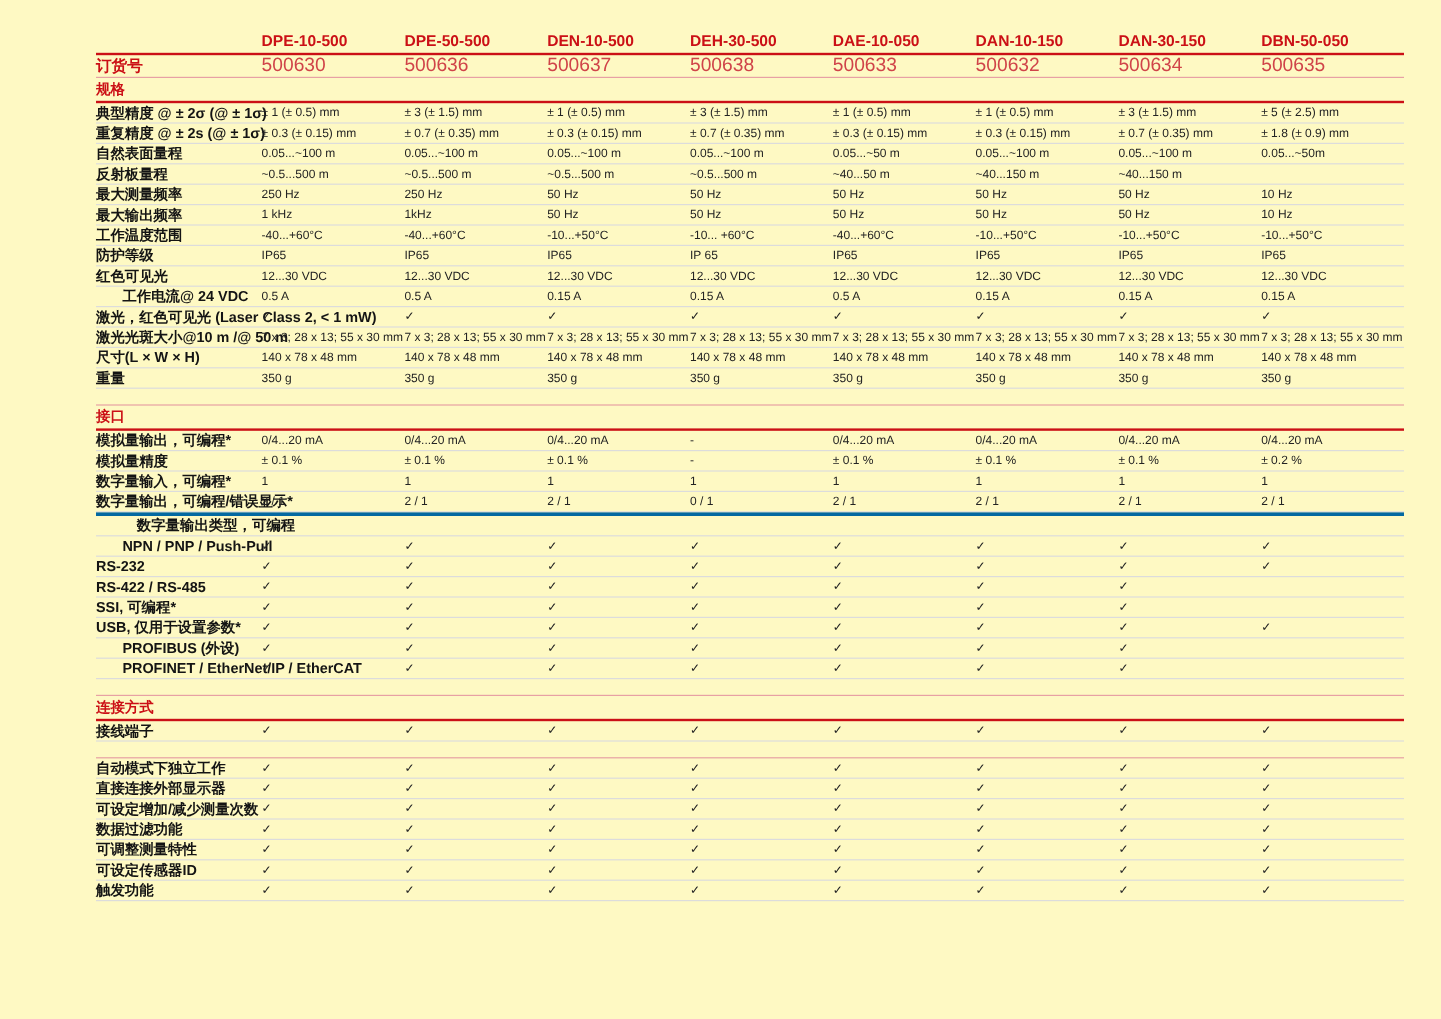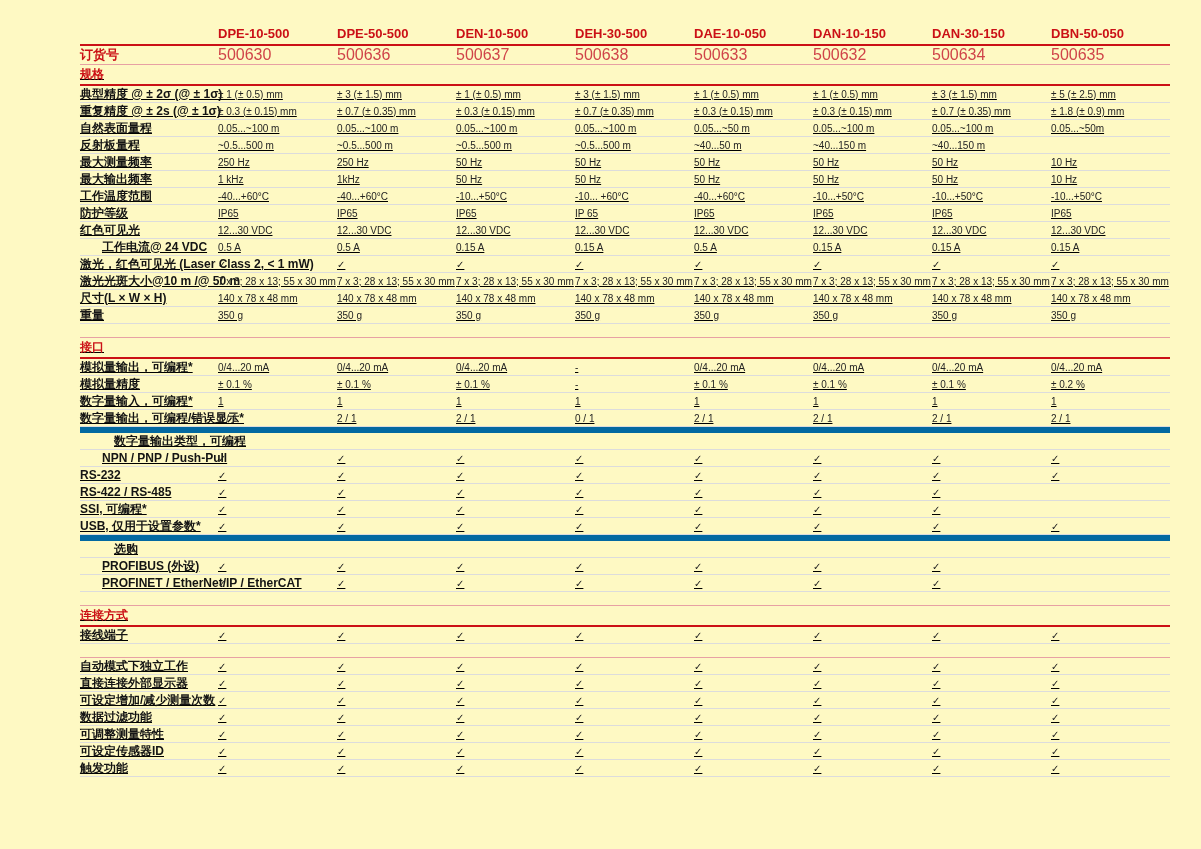--- a/index.html
+++ b/index.html
@@ -9,27 +9,27 @@
 
   .grid { display:grid; grid-template-columns:138px repeat(8, 1fr); align-items:end; }
 
   .model-row { border-bottom:2px solid #cb1016; padding-bottom:3px; }
   .model-cell { color:#cb1016; font-weight:bold; font-size:13px; line-height:14px; white-space:nowrap; }
 
   .order-row { padding:2px 0 3px 0; }
   .order-label { color:#cb1016; font-weight:bold; font-size:13px; line-height:13px; }
   .order-cell  { color:#d04449; font-size:16px; line-height:13px; }
 
-  .section { border-top:1px solid #e7a1a4; margin-top:13px;text-decoration:underline; }
+  .section { border-top:1px solid #e7a1a4; margin-top:13px; }
   .section:first-of-type { margin-top:0; }
   .section-title { color:#cb1016; font-weight:bold; font-size:12px; line-height:14px;
                    padding:2px 0 3px 0; border-bottom:2px solid #cb1016; }
 
   .row { border-bottom:1px solid #dcdcdc; height:16px; align-items:center; }
-  .row--subheader { border-top:6px solid #0369a1;padding-left:34px; }
+  .row--subheader { border-top:3px solid #0369a1;padding-left:34px; }
   .label { font-size:12px; font-weight:bold; color:#141414; line-height:15px;
            white-space:nowrap; overflow:visible; }
   .label--indent { padding-left:22px; }
   .value { font-size:10px; color:#232323; line-height:15px; white-space:nowrap; overflow:visible; }
 </style>
 </head>
 <body>
 
 <div class="page">
   <div class="table">
@@ -318,31 +318,20 @@
             <div class="label">USB, 仅用于设置参数*</div>
             <div class="value">✓</div>
             <div class="value">✓</div>
             <div class="value">✓</div>
             <div class="value">✓</div>
             <div class="value">✓</div>
             <div class="value">✓</div>
             <div class="value">✓</div>
             <div class="value">✓</div>
           </div>
-          <div class="grid row row--subheader">
-            <div class="label">选购</div>
-            <div class="value"></div>
-            <div class="value"></div>
-            <div class="value"></div>
-            <div class="value"></div>
-            <div class="value"></div>
-            <div class="value"></div>
-            <div class="value"></div>
-            <div class="value"></div>
-          </div>
           <div class="grid row">
             <div class="label label--indent">PROFIBUS (外设)</div>
             <div class="value">✓</div>
             <div class="value">✓</div>
             <div class="value">✓</div>
             <div class="value">✓</div>
             <div class="value">✓</div>
             <div class="value">✓</div>
             <div class="value">✓</div>
             <div class="value"></div>

